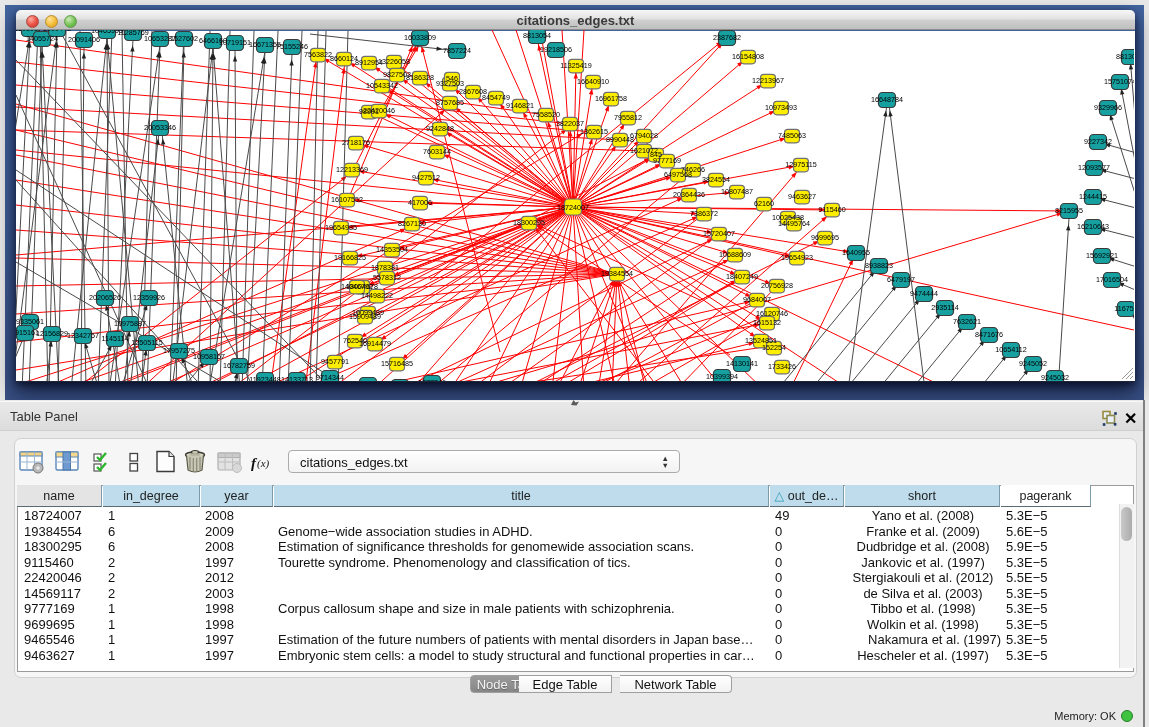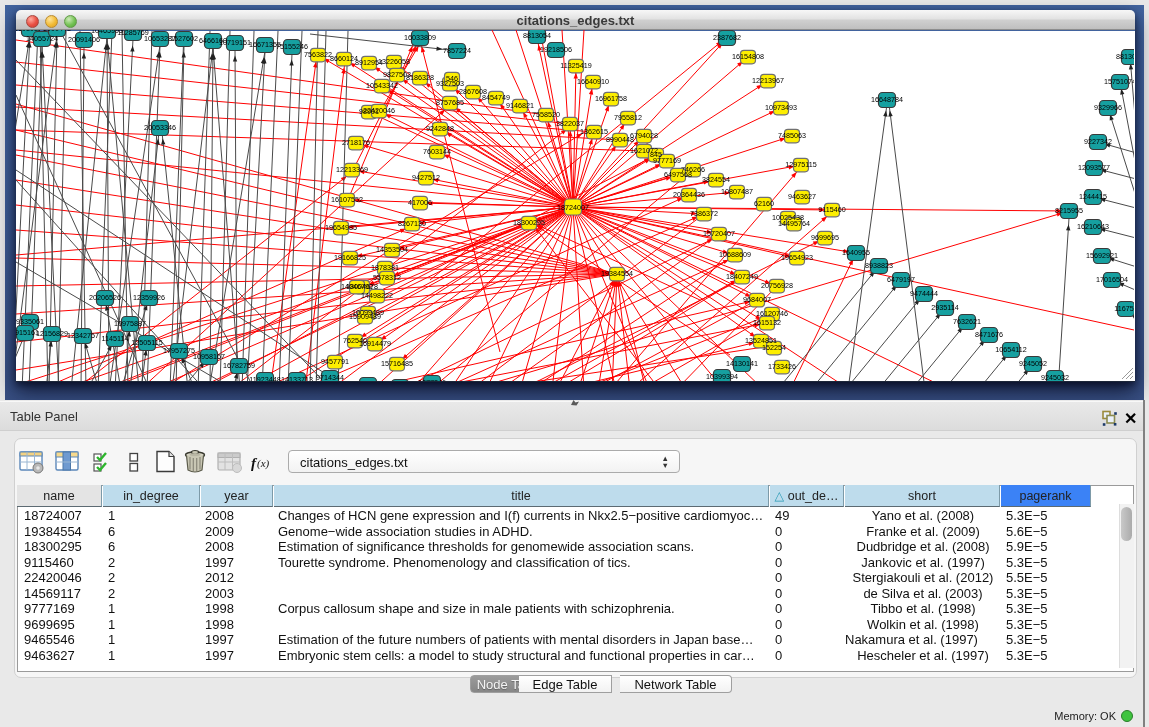--- a/index.html
+++ b/index.html
@@ -839,26 +839,25 @@
     <div class="txt">citations_edges.txt</div>
     <div class="sp">▲<br>▼</div>
   </div>
   <div id="tablewrap"></div>
   <div class="th" style="top:485px;position:absolute;left:17px;width:85px;background:#e4e4e4">name</div>
 <div class="th" style="top:485px;position:absolute;left:103px;width:97px;background:#bedcec">in_degree</div>
 <div class="th" style="top:485px;position:absolute;left:201px;width:72px;background:#bedcec">year</div>
 <div class="th" style="top:485px;position:absolute;left:274px;width:495px;background:#bedcec">title</div>
 <div class="th" style="top:485px;position:absolute;left:770px;width:74px;background:#bedcec"><span style="color:#2a9ab5">△</span> out_de…</div>
 <div class="th" style="top:485px;position:absolute;left:845px;width:155px;background:#bedcec">short</div>
-<div class="th" style="top:485px;position:absolute;left:1001px;width:90px;background:#3b82f6">pagerank</div>
+<div class="th" style="top:485px;position:absolute;left:1001px;width:90px;background:#ffffff">pagerank</div>
   <div class="tr" style="top:508.0px">
       <div class="td" style="left:17px;width:86px;text-align:left;padding-left:7px;">18724007</div>
       <div class="td" style="left:103px;width:98px;text-align:left;padding-left:5px;">1</div>
       <div class="td" style="left:201px;width:73px;text-align:left;padding-left:4px;">2008</div>
-      <div class="td" style="left:274px;width:496px;text-align:left;padding-left:4px;">Changes of HCN gene expression and I(f) currents in Nkx2.5−positive cardiomyoc…</div>
       <div class="td" style="left:770px;width:75px;text-align:left;padding-left:5px;">49</div>
       <div class="td" style="left:845px;width:156px;text-align:center;">Yano et al. (2008)</div>
       <div class="td" style="left:1001px;width:91px;text-align:left;padding-left:5px;">5.3E−5</div>
     </div>
 <div class="tr" style="top:523.5px">
       <div class="td" style="left:17px;width:86px;text-align:left;padding-left:7px;">19384554</div>
       <div class="td" style="left:103px;width:98px;text-align:left;padding-left:5px;">6</div>
       <div class="td" style="left:201px;width:73px;text-align:left;padding-left:4px;">2009</div>
       <div class="td" style="left:274px;width:496px;text-align:left;padding-left:4px;">Genome−wide association studies in ADHD.</div>
       <div class="td" style="left:770px;width:75px;text-align:left;padding-left:5px;">0</div>
@@ -915,21 +914,21 @@
       <div class="td" style="left:770px;width:75px;text-align:left;padding-left:5px;">0</div>
       <div class="td" style="left:845px;width:156px;text-align:center;">Wolkin et al. (1998)</div>
       <div class="td" style="left:1001px;width:91px;text-align:left;padding-left:5px;">5.3E−5</div>
     </div>
 <div class="tr" style="top:632.0px">
       <div class="td" style="left:17px;width:86px;text-align:left;padding-left:7px;">9465546</div>
       <div class="td" style="left:103px;width:98px;text-align:left;padding-left:5px;">1</div>
       <div class="td" style="left:201px;width:73px;text-align:left;padding-left:4px;">1997</div>
       <div class="td" style="left:274px;width:496px;text-align:left;padding-left:4px;">Estimation of the future numbers of patients with mental disorders in Japan base…</div>
       <div class="td" style="left:770px;width:75px;text-align:left;padding-left:5px;">0</div>
-      <div class="td" style="left:845px;width:156px;text-align:left;">Nakamura et al. (1997)</div>
+      <div class="td" style="left:845px;width:156px;text-align:right;">Nakamura et al. (1997)</div>
       <div class="td" style="left:1001px;width:91px;text-align:left;padding-left:5px;">5.3E−5</div>
     </div>
 <div class="tr" style="top:647.5px">
       <div class="td" style="left:17px;width:86px;text-align:left;padding-left:7px;">9463627</div>
       <div class="td" style="left:103px;width:98px;text-align:left;padding-left:5px;">1</div>
       <div class="td" style="left:201px;width:73px;text-align:left;padding-left:4px;">1997</div>
       <div class="td" style="left:274px;width:496px;text-align:left;padding-left:4px;">Embryonic stem cells: a model to study structural and functional properties in car…</div>
       <div class="td" style="left:770px;width:75px;text-align:left;padding-left:5px;">0</div>
       <div class="td" style="left:845px;width:156px;text-align:center;">Hescheler et al. (1997)</div>
       <div class="td" style="left:1001px;width:91px;text-align:left;padding-left:5px;">5.3E−5</div>

